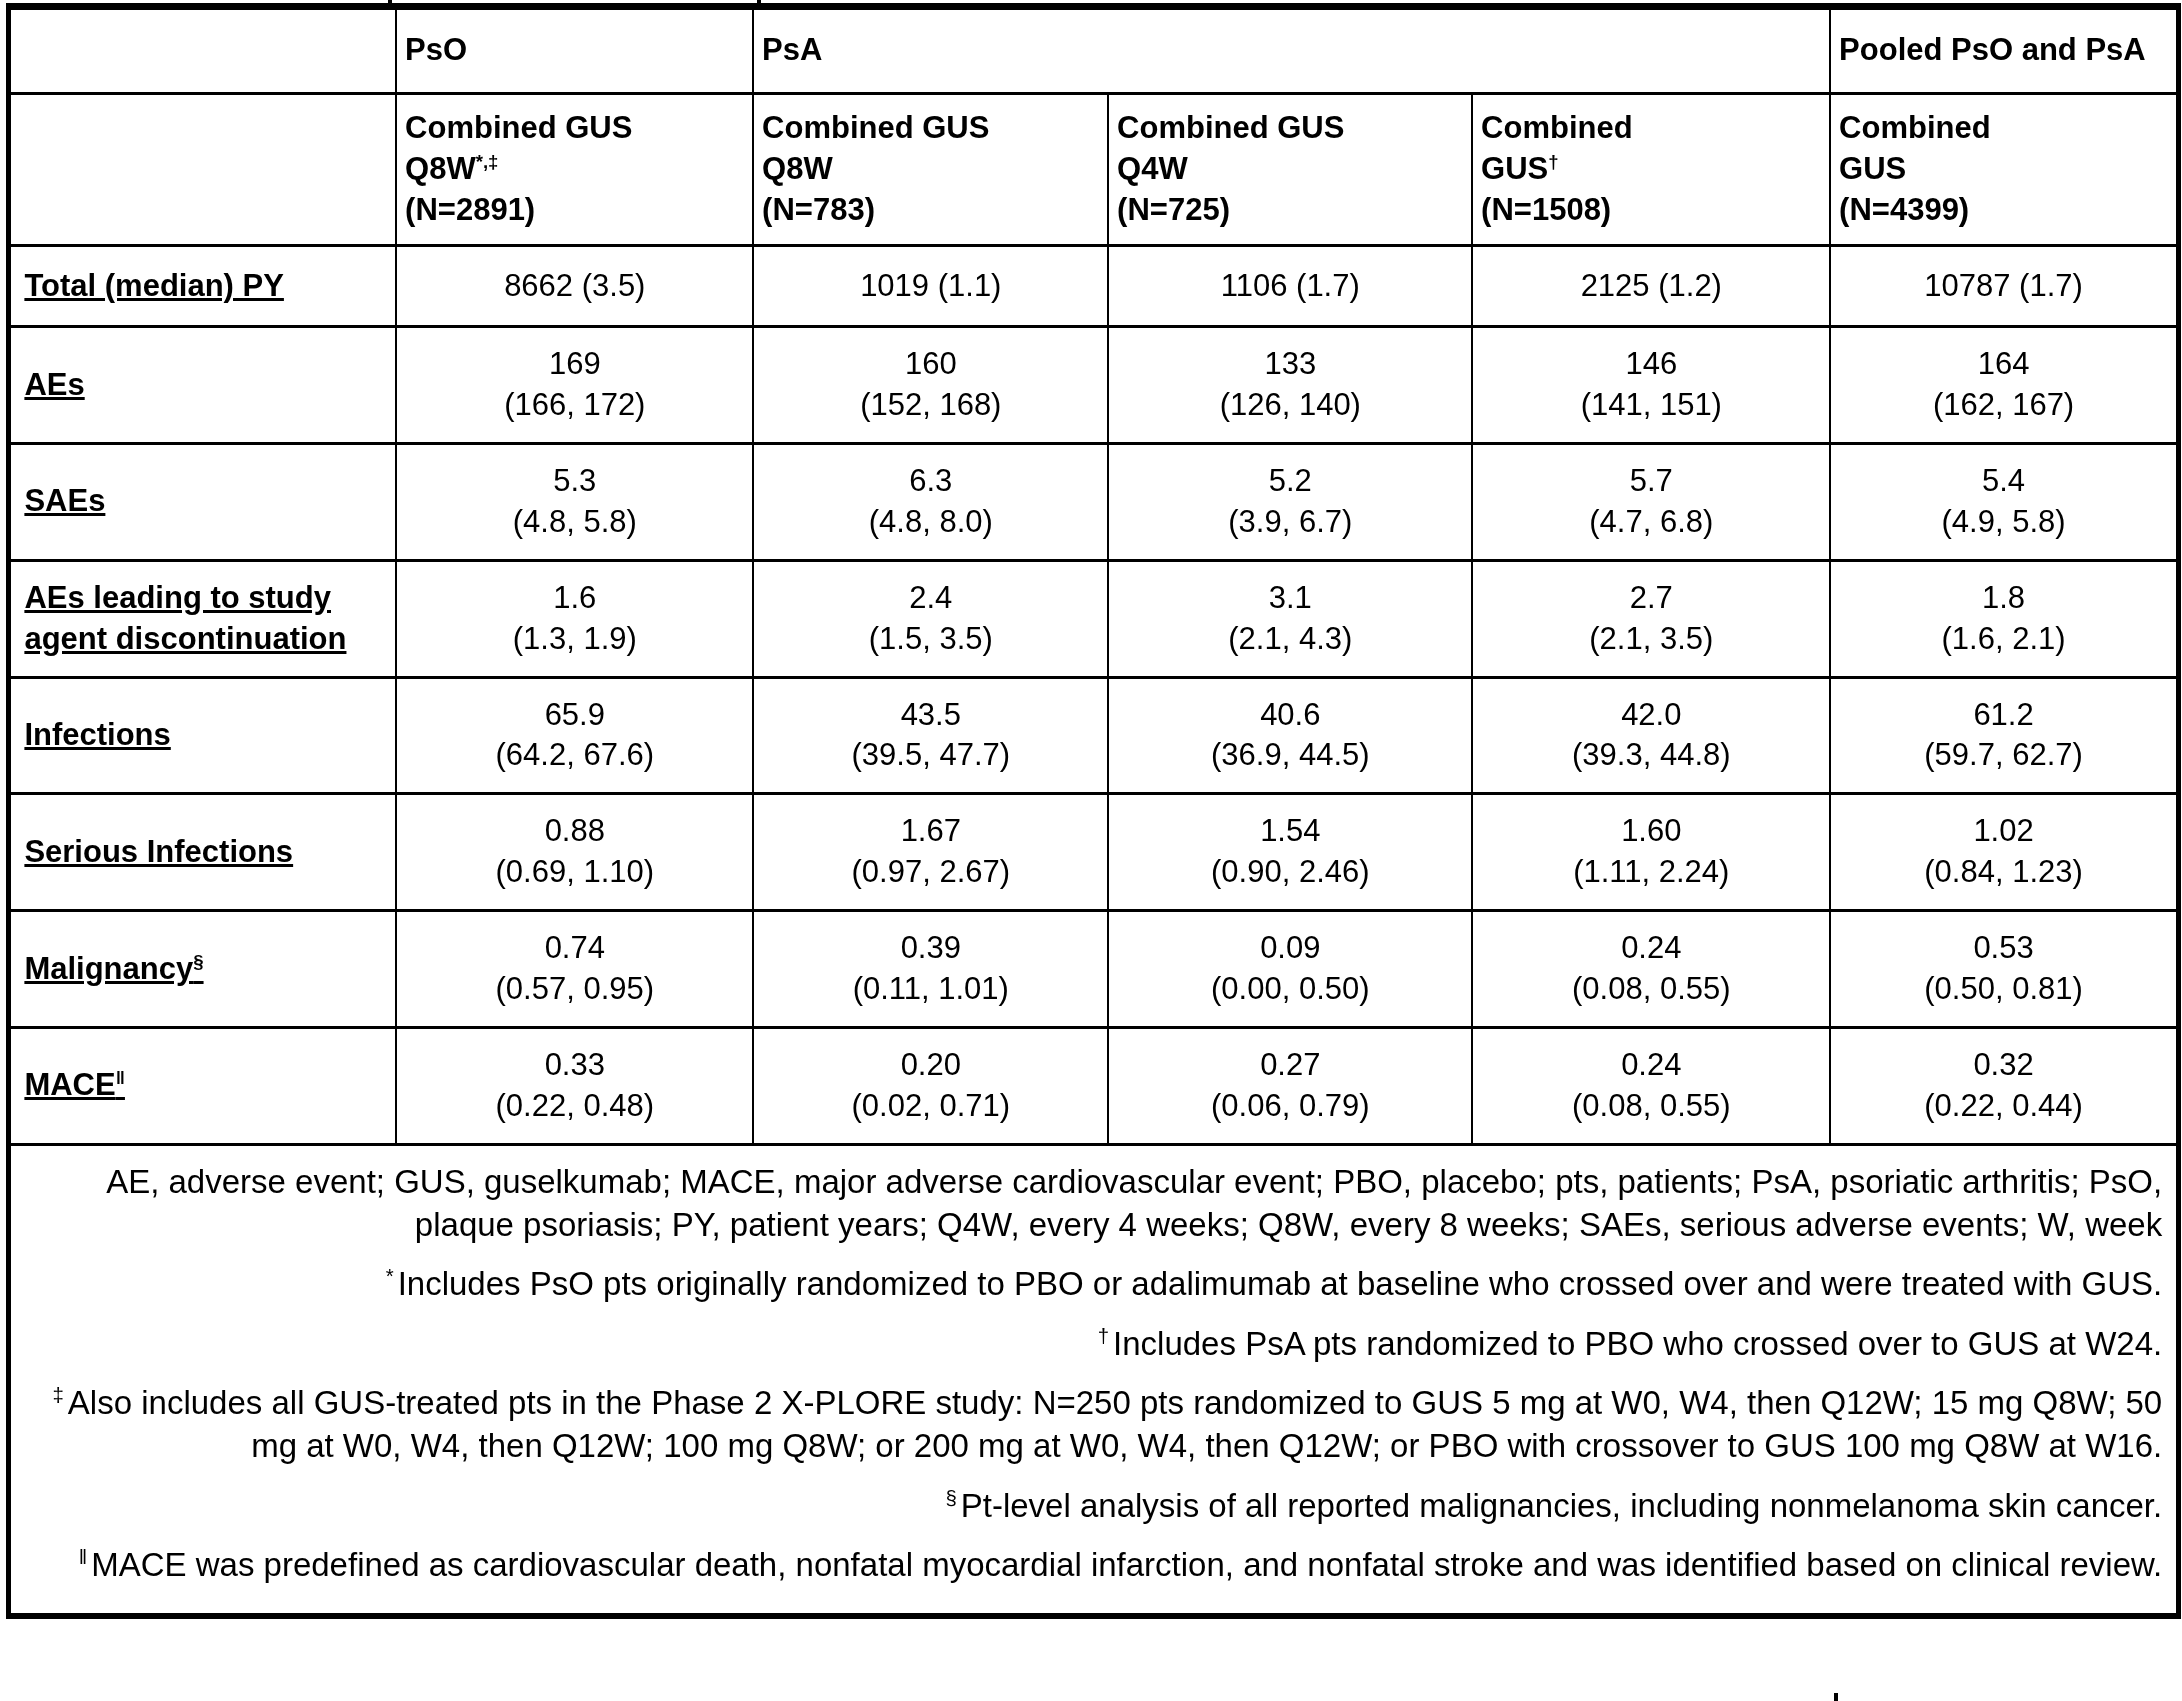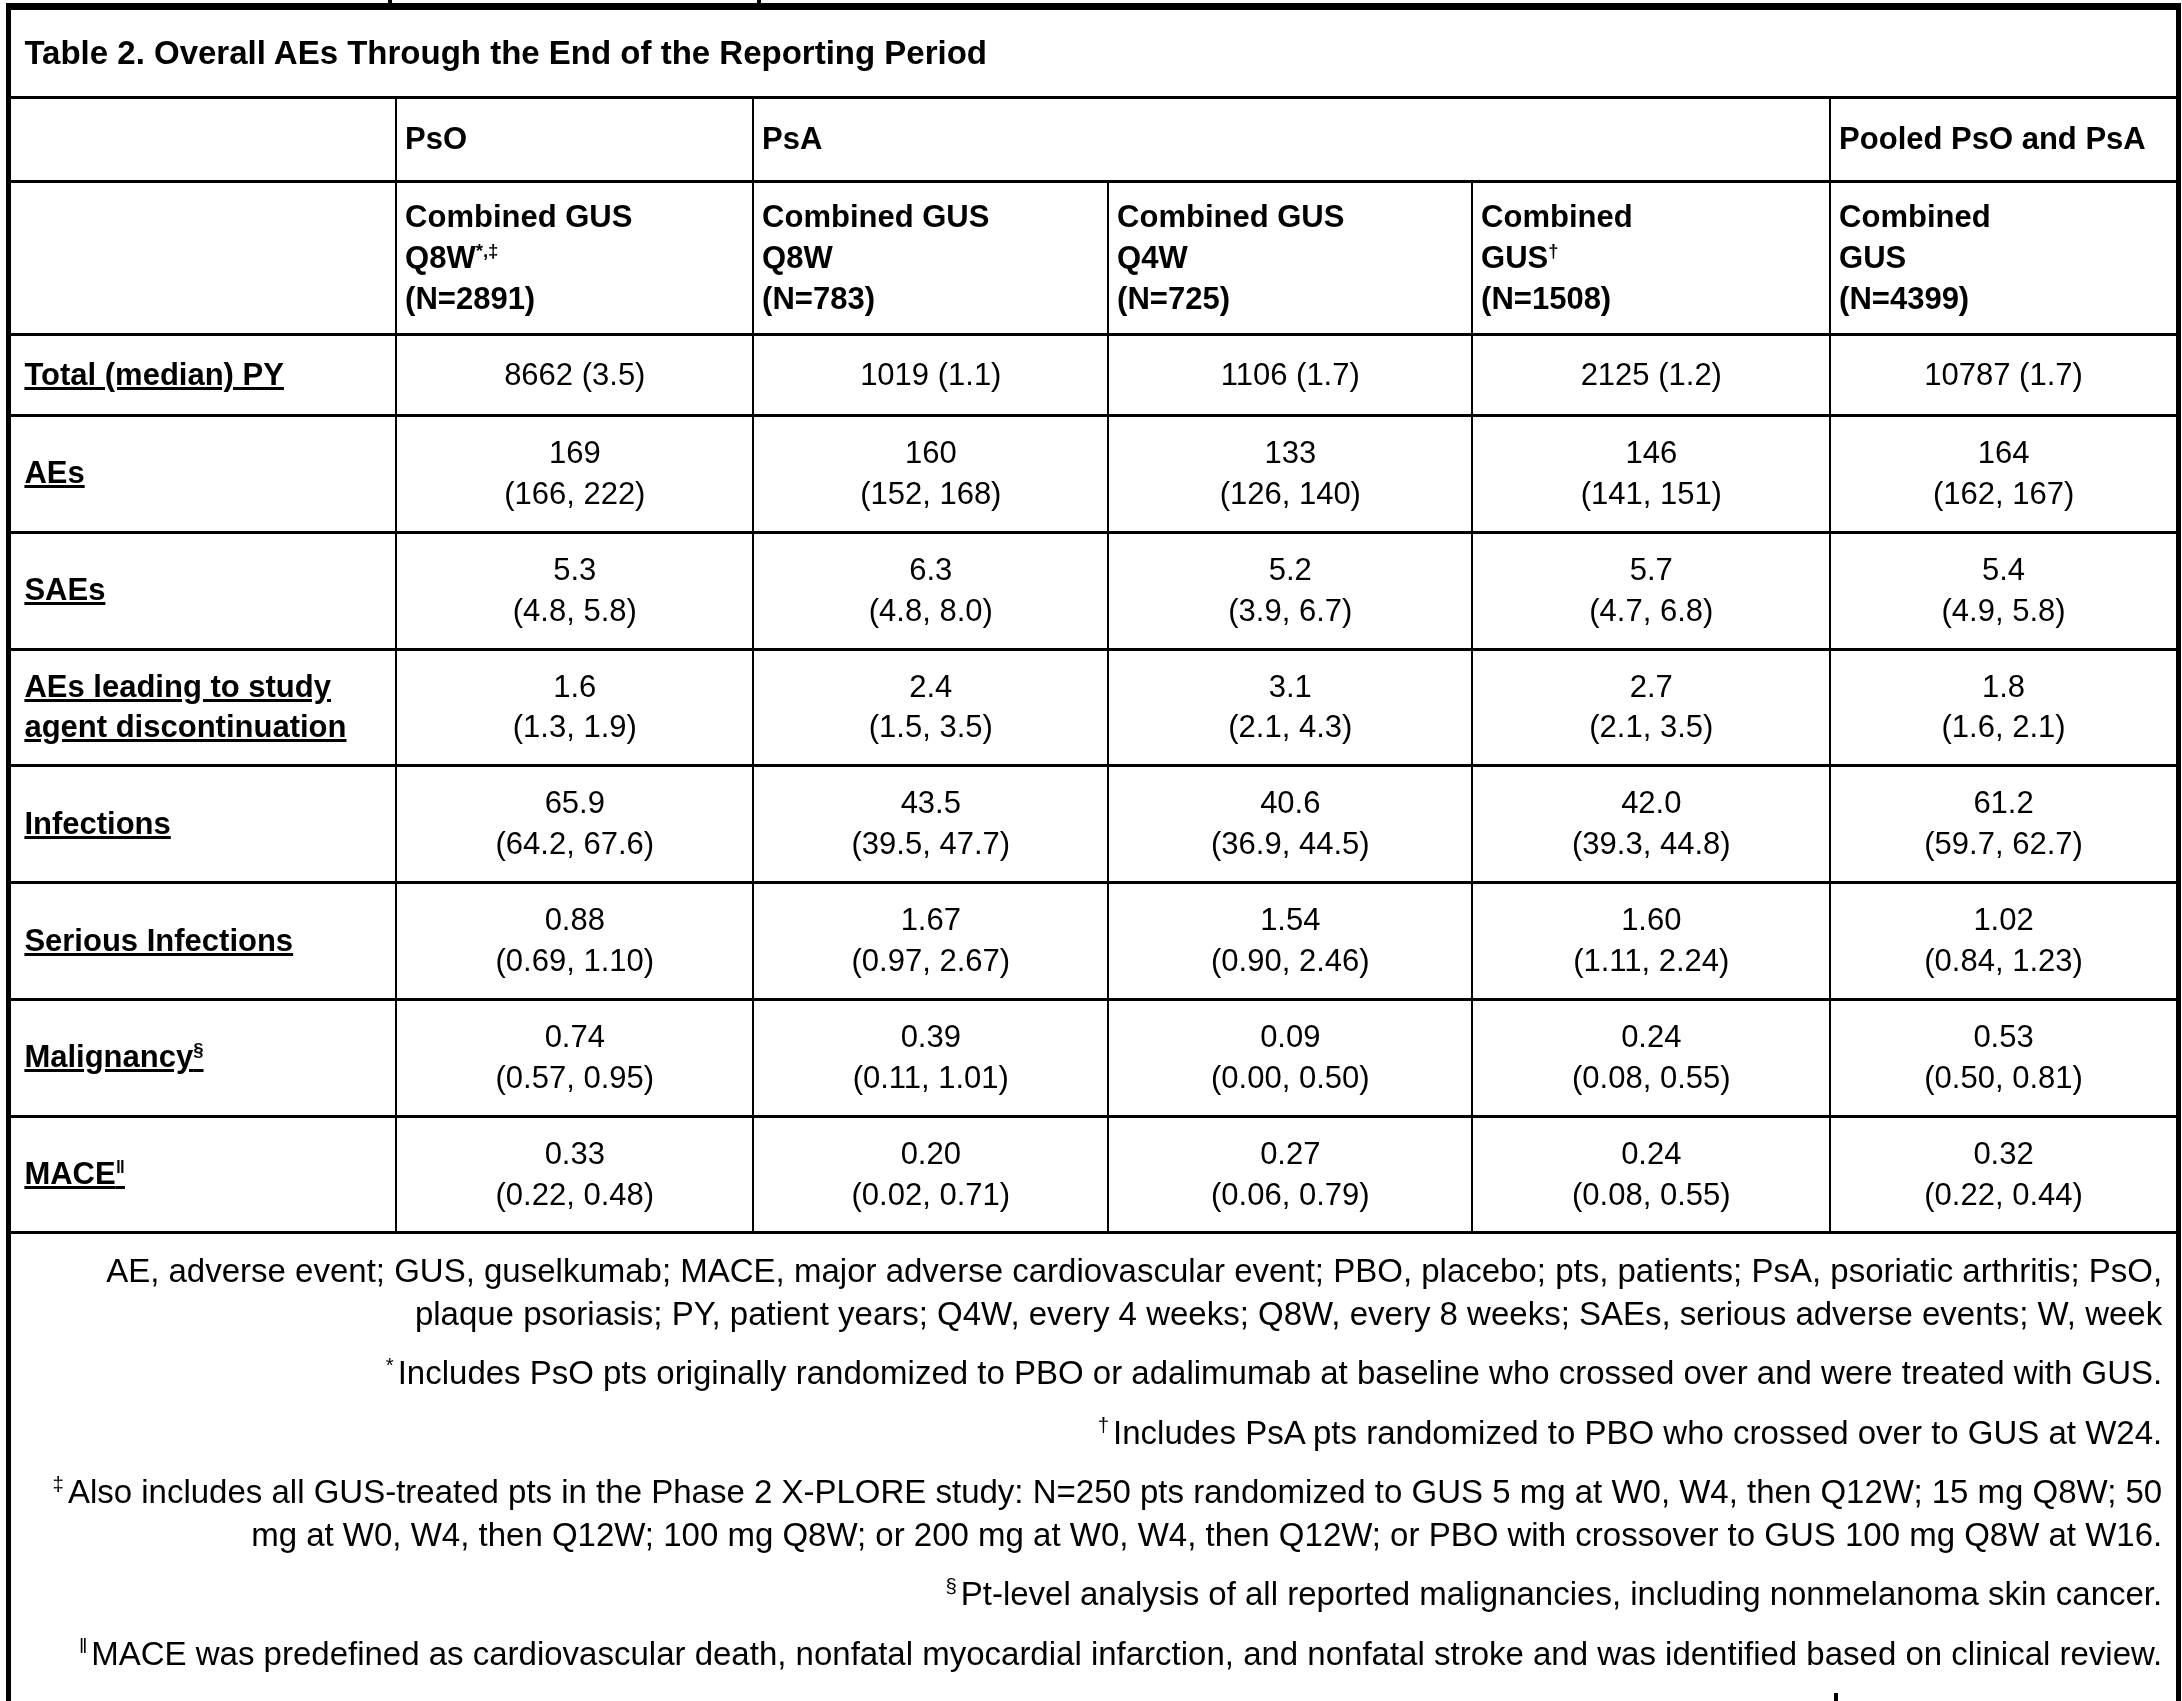--- a/index.html
+++ b/index.html
@@ -102,23 +102,20 @@
     <colgroup>
       <col style="width:388px">
         <col style="width:357px">
         <col style="width:355px">
       <col style="width:364px">
         <col style="width:358px">
         <col style="width:348px">
     </colgroup>
 
     <tbody>
-        <tr class="title-row">
-      <td colspan="6">Table 2. Overall AEs Through the End of the Reporting Period</td>
-    </tr>
 
     <tr class="group-row">
       <td></td>
       <td>PsO</td>
       <td colspan="3">PsA</td>
       <td>Pooled PsO and PsA</td>
     </tr>
 
     <tr class="colhead-row">
       <td></td>
@@ -156,21 +153,21 @@
       <td class="c">1106 (1.7)</td>
       <td class="c">2125 (1.2)</td>
       <td class="c">10787 (1.7)</td>
     </tr>
 
 
     <tr class="data-row">
       <td class="l"><span>AEs</span><sup class="sup"></sup></td>
       <td class="c">
             <div>169</div>
-            <div>(166, 222)</div>
+            <div>(166, 172)</div>
           </td>
       <td class="c">
             <div>160</div>
             <div>(152, 168)</div>
           </td>
       <td class="c">
             <div>133</div>
             <div>(126, 140)</div>
           </td>
       <td class="c">

